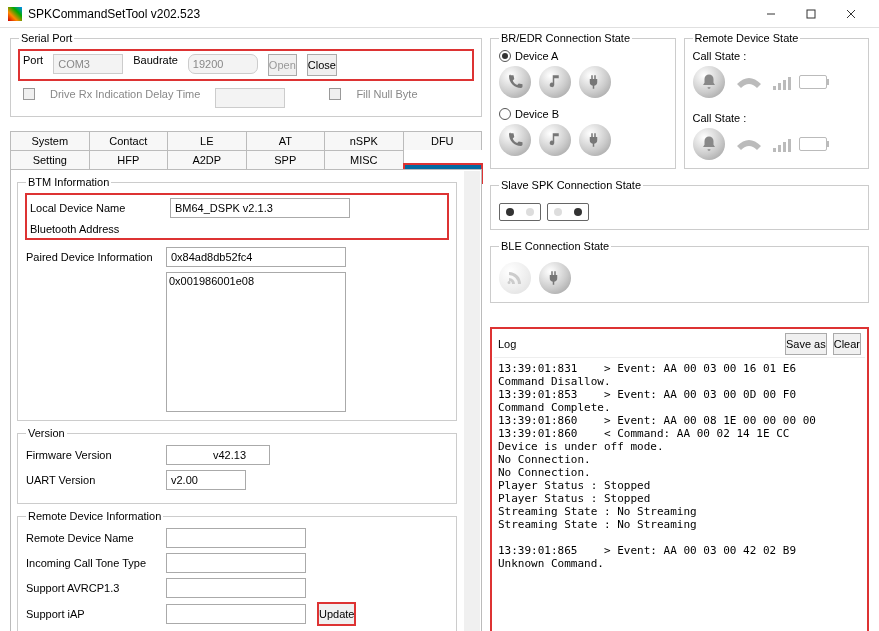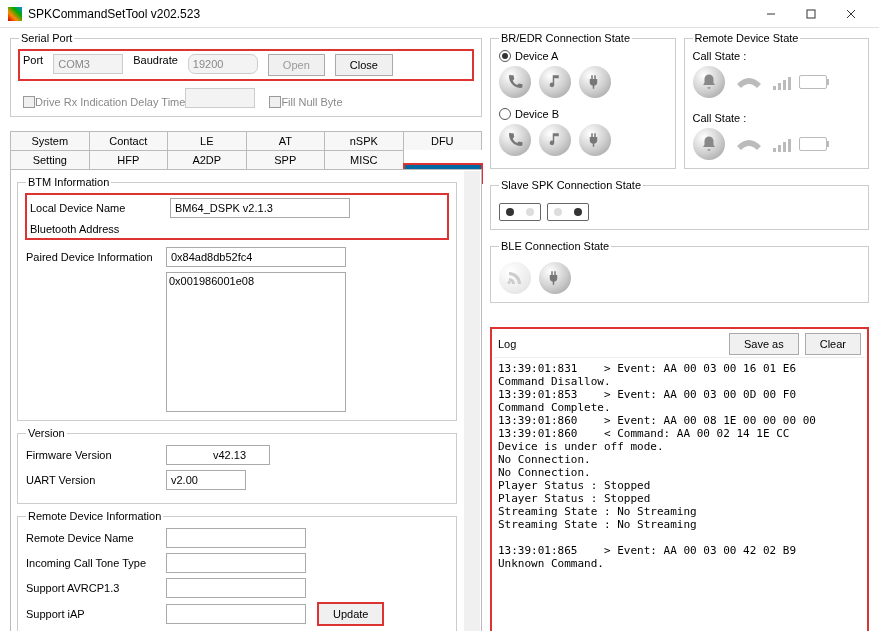--- a/index.html
+++ b/index.html
@@ -15,24 +15,24 @@
 
 fieldset { border: 1px solid #ccc; padding: 6px 8px 8px; margin-bottom: 6px; position: relative; }
 legend { font-size: 11px; padding: 0 2px; }
 
 .highlight-red { outline: 2px solid #d33; outline-offset: -1px; }
 
 .serial-row { display: flex; align-items: flex-start; gap: 10px; margin-bottom: 8px; padding: 4px; }
 .lbl { font-size: 11px; }
 input[type="text"], select { border: 1px solid #aaa; height: 20px; padding: 0 4px; background: #fff; font-size: 11px; }
 input[disabled], select[disabled], .disabled-input { background: #f3f3f3; color: #888; border: 1px solid #ccc; }
-button { border: 1px solid #aaa; background: #f0f0f0; height: 22px; padding: 0 14px; font-size: 11px; cursor: pointer; }
+button { border: 1px solid #aaa; background: #f0f0f0; height: 22px; padding: 0 0; font-size: 11px; cursor: pointer; }
 button:disabled { color: #999; }
 
-.drive-row { display: flex; align-items: flex-end; gap: 0; padding: 0 4px; }
+.drive-row { display: flex; align-items: flex-start; gap: 15px; padding: 0 4px; }
 .check { width: 12px; height: 12px; border: 1px solid #999; display: inline-block; background: #f0f0f0; }
 
 .tabs { margin-top: 14px; }
 .tabrow { display: flex; }
 .tab { border: 1px solid #bbb; border-bottom: none; padding: 3px 0; text-align: center; background: #f7f7f7; cursor: pointer; flex: 1; font-size: 11px; white-space: nowrap; overflow: hidden; }
 .tab + .tab { border-left: none; }
 .tab.active { background: #0369a1; position: relative; top: 14px; }
 
 .tab-pane { border: 1px solid #bbb; height: 468px; padding: 6px; overflow-y: auto; position: relative; background: #fff;}
 .scrollbar-fake { position: absolute; right: 1px; top: 1px; bottom: 1px; width: 16px; background: #f0f0f0; }

